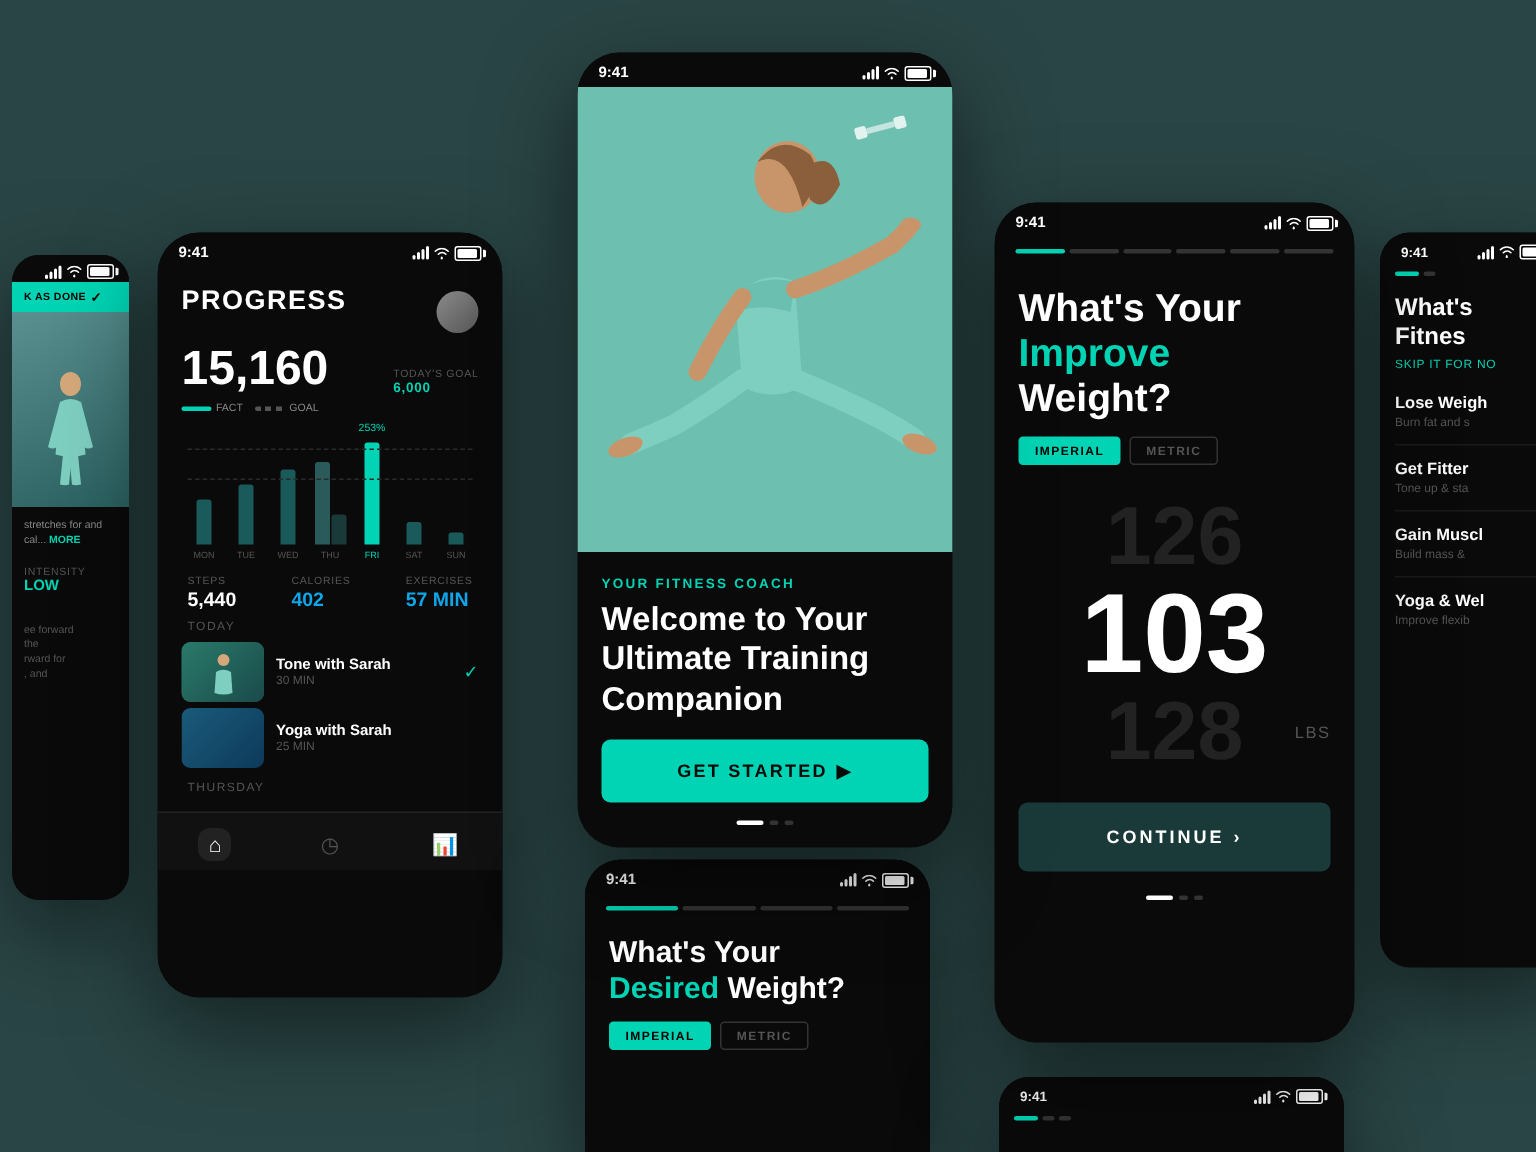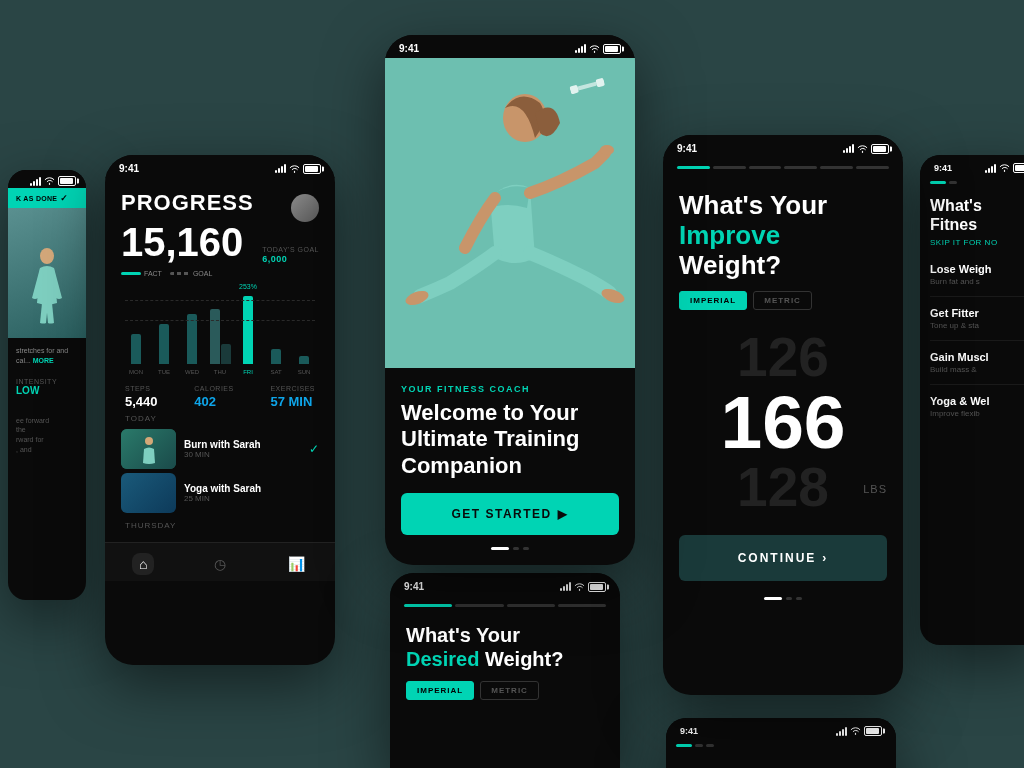--- a/index.html
+++ b/index.html
@@ -94,31 +94,31 @@
       left: 105px;
       top: 155px;
       z-index: 3;
     }
 
     .progress-content {
       padding: 12px 16px;
     }
 
     .progress-title {
-      font-size: 22px;
+      font-size: 18px;
       font-weight: 800;
       letter-spacing: 1px;
       color: white;
     }
 
     .progress-number {
-      font-size: 40px;
+      font-size: 32px;
       font-weight: 900;
       color: white;
-      margin-top: 4px;
+      margin-top: 16px;
     }
 
     .goal-row {
       display: flex;
       justify-content: flex-end;
       margin-top: -20px;
       font-size: 8px;
       color: #888;
       letter-spacing: 0.5px;
     }
@@ -687,21 +687,21 @@
         <div style="width:100%;height:100%;background:linear-gradient(135deg,#2a7a6a,#1a4a4a);position:relative;">
           <div style="position:absolute;bottom:4px;left:50%;transform:translateX(-50%);width:30px;height:30px;">
             <svg viewBox="0 0 30 30" width="30" height="30">
                 <ellipse cx="15" cy="6" rx="4" ry="4" fill="#d4a878"></ellipse>
                 <path d="M10 14 Q15 11 20 14 L21 28 Q15 30 9 28Z" fill="#7ecfc0"></path>
               </svg>
           </div>
         </div>
       </div>
       <div class="workout-info">
-        <p class="workout-name">Burn with Sarah</p>
+        <p class="workout-name">Tone with Sarah</p>
         <p class="workout-dur">30 MIN</p>
       </div>
       <span class="check-icon">✓</span>
     </div>
 
     <div class="workout-item" style="margin-top:4px;">
       <div class="workout-thumb">
         <div style="width:100%;height:100%;background:linear-gradient(135deg,#1a5a7a,#0d3a5a);">
         </div>
       </div>
@@ -828,21 +828,21 @@
       <span> Weight?</span>
     </div>
 
     <div class="unit-tabs">
       <div class="unit-tab active">IMPERIAL</div>
       <div class="unit-tab">METRIC</div>
     </div>
 
     <div class="weight-picker">
       <div class="weight-num-above">126</div>
-      <div class="weight-num-current">166</div>
+      <div class="weight-num-current">103</div>
       <div class="weight-num-below">128</div>
       <span class="lbs-label">LBS</span>
     </div>
 
     <button class="continue-btn">
       <span>CONTINUE</span>
       <span>›</span>
     </button>
 
     <div class="progress-dots" style="margin-top:16px;">

